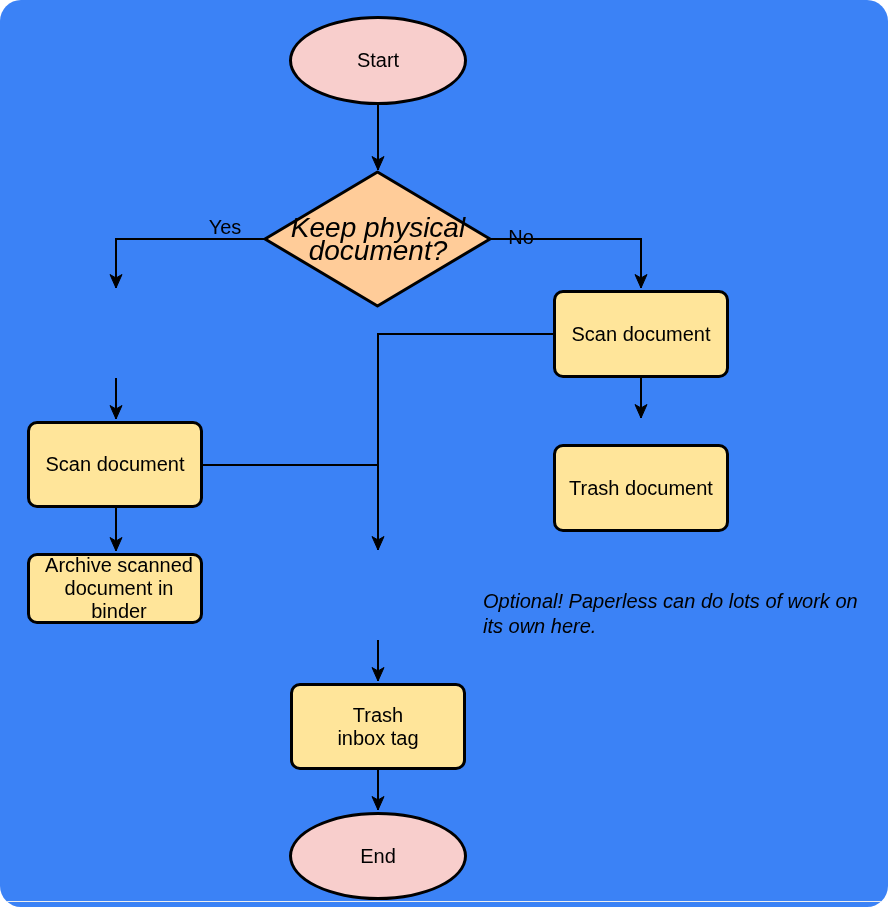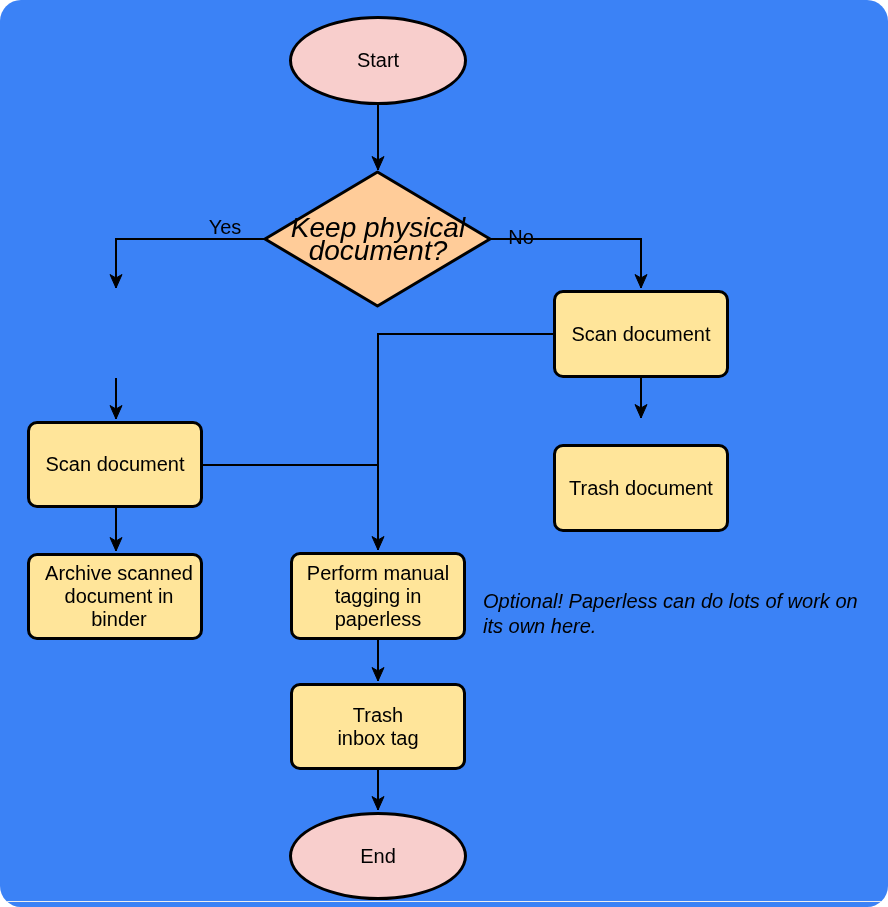--- a/index.html
+++ b/index.html
@@ -28,39 +28,34 @@
 
   <div class="node terminator" style="left:289px;top:812px;width:178px;height:88px;">
     <span class="label">End</span>
   </div>
 
 
   <div class="node process" style="left:27px;top:421px;width:176px;height:87px;">
     <span class="label">Scan document</span>
   </div>
 
-  <div class="node process" style="left:27px;top:553px;width:176px;height:87px;padding-left:8px;">
+  <div class="node process" style="left:27px;top:553px;width:176px;height:71px;padding-left:8px;">
     <span class="label">Archive scanned
 document in
 binder</span>
   </div>
 
   <div class="node process" style="left:553px;top:290px;width:176px;height:88px;">
     <span class="label">Scan document</span>
   </div>
 
   <div class="node process" style="left:553px;top:420px;width:176px;height:88px;margin-top:24px;">
     <span class="label">Trash document</span>
   </div>
 
-  <div class="node process" style="left:290px;top:552px;width:176px;height:88px;">
-    <span class="label">Perform manual
-tagging in
-paperless</span>
-  </div>
 
   <div class="node process" style="left:290px;top:683px;width:176px;height:87px;">
     <span class="label">Trash
 inbox tag</span>
   </div>
 
   <div class="edge-label" style="left:195px;top:216px;width:60px;">Yes</div>
   <div class="edge-label" style="left:491px;top:210px;width:60px;margin-top:16px;">No</div>
 
   <div class="note" style="left:483px;top:589px;width:410px;">Optional! Paperless can do lots of work on

